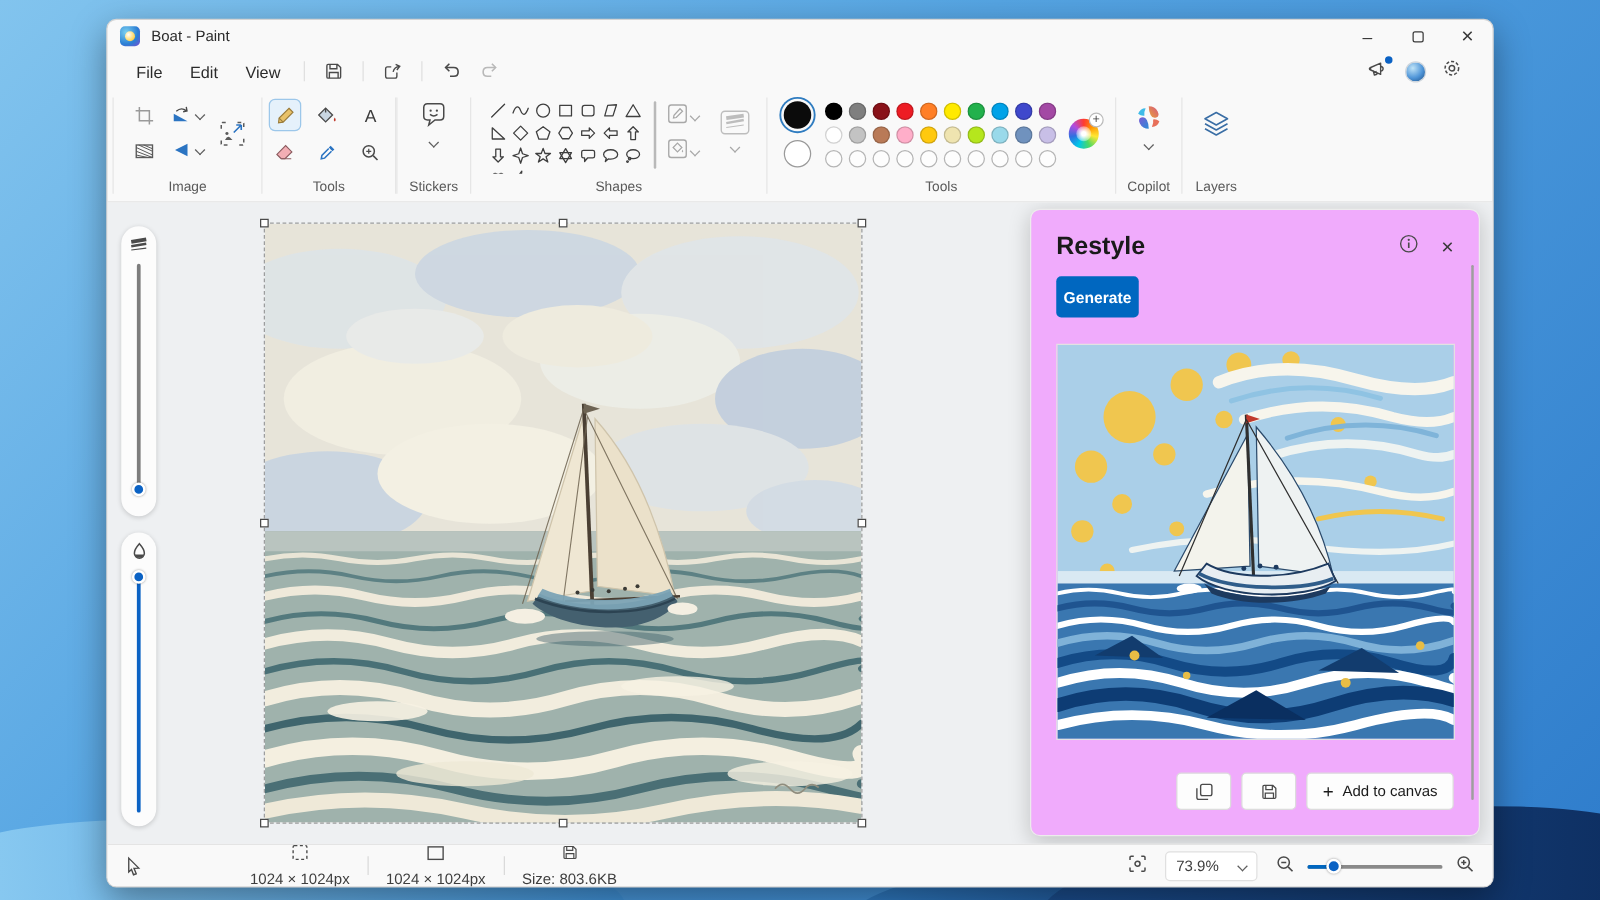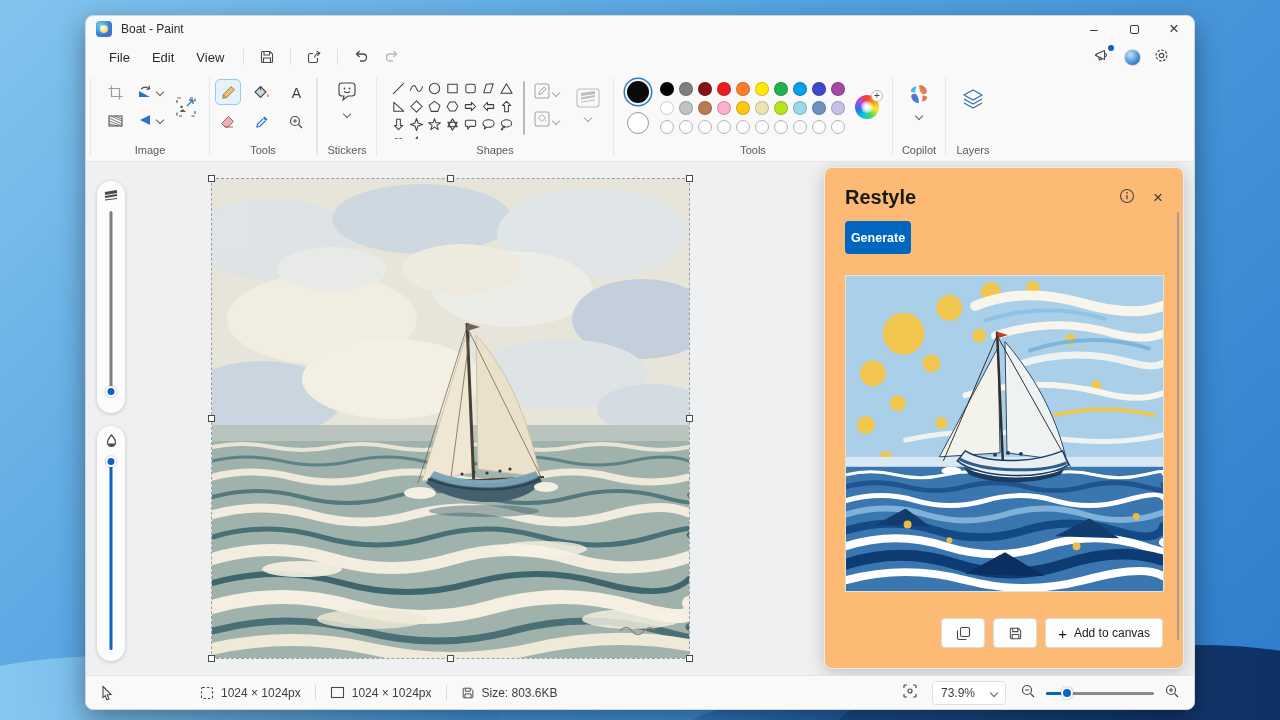--- a/index.html
+++ b/index.html
@@ -99,21 +99,21 @@
   .vtrack { position:absolute; width:3px; border-radius:2px; left:50%; transform:translateX(-50%); }
   .thumb { position:absolute; left:50%; transform:translateX(-50%); width:11px; height:11px;
     border-radius:50%; background:#0b62c4; border:2px solid #fff; box-shadow:0 0 2px rgba(0,0,0,.4); }
 
   .canvas-box { position:absolute; left:126px; top:17px; width:477px; height:479px;
     outline:1px dashed rgba(90,90,90,.55); }
   .canvas-box svg { display:block; }
   .handle { position:absolute; width:7px; height:7px; background:#fff; border:1px solid #4a4a4a; }
 
   
-  .panel { position:absolute; left:738px; top:5px; width:360px; height:502px; background:#fdba74;
+  .panel { position:absolute; left:738px; top:5px; width:360px; height:502px; background:#f0abfc;
     border-radius:8px; box-shadow:0 4px 18px rgba(0,0,0,.20); border:1px solid #ececec; padding:18px 20px; }
   .panel-head { display:flex; align-items:center; }
   .panel-title { font-size:20px; font-weight:600; color:#1a1a1a; }
   .panel-head-icons { margin-left:auto; display:flex; gap:18px; align-items:center; }
   .panel-sub { font-size:12.5px; color:#1a1a1a; margin-top:14px; }
   .controls-row { display:flex; margin-top:12px; gap:8px; }
   .dropdown { flex:1; height:33px; border:1px solid #e5e5e5; border-bottom:1px solid #9b9b9b;
     border-radius:4px; background:#fefefe; display:flex; align-items:center; padding:0 10px 0 8px; }
   .style-thumb { width:27px; height:21px; border-radius:2px; overflow:hidden; flex:none; }
   .dd-label { font-size:12.5px; color:#1a1a1a; margin-left:10px; }
@@ -127,21 +127,21 @@
     display:flex; align-items:center; justify-content:center; font-family:inherit; }
   .pbtn.icon-only { width:44px; }
   .pbtn.add { padding:0 12px; gap:7px; font-size:12px; color:#1a1a1a; }
   .plus-glyph { font-size:15px; color:#1a1a1a; line-height:1; }
   .panel-scroll { position:absolute; right:4px; top:44px; width:2px; height:428px;
     background:#9e9e9e; border-radius:2px; }
 
   
   .statusbar { height:34px; flex:none; border-top:1px solid #e4e4e4; background:#f9f9f9;
     display:flex; align-items:center; font-size:12px; color:#3e3e3e; padding:0 10px; }
-  .sb-item { display:flex; align-items:center; gap:7px; }
+  .sb-item { display:flex; align-items:center; gap:7px;flex-direction:column; }
   .sb-sep { width:1px; height:15px; background:#dadada; margin:0 14px; }
   .zoom-box { width:74px; height:24px; border:1px solid #e0e0e0; border-radius:4px; background:#fff;
     display:flex; align-items:center; justify-content:space-between; padding:0 8px; margin:0 14px; }
   .hslider { position:relative; width:108px; height:14px; margin:0 10px; }
   .hslider .track { position:absolute; top:6px; left:0; right:0; height:3px; background:#8a8a8a; border-radius:2px; }
   .hslider .fill { position:absolute; top:6px; left:0; width:20px; height:3px; background:var(--accent,#0067c0); border-radius:2px; }
   .hslider .hthumb { position:absolute; top:1px; left:15px; width:12px; height:12px; border-radius:50%;
     background:#0b62c4; border:2px solid #fff; box-shadow:0 0 2px rgba(0,0,0,.4); }
 </style>
 </head>

